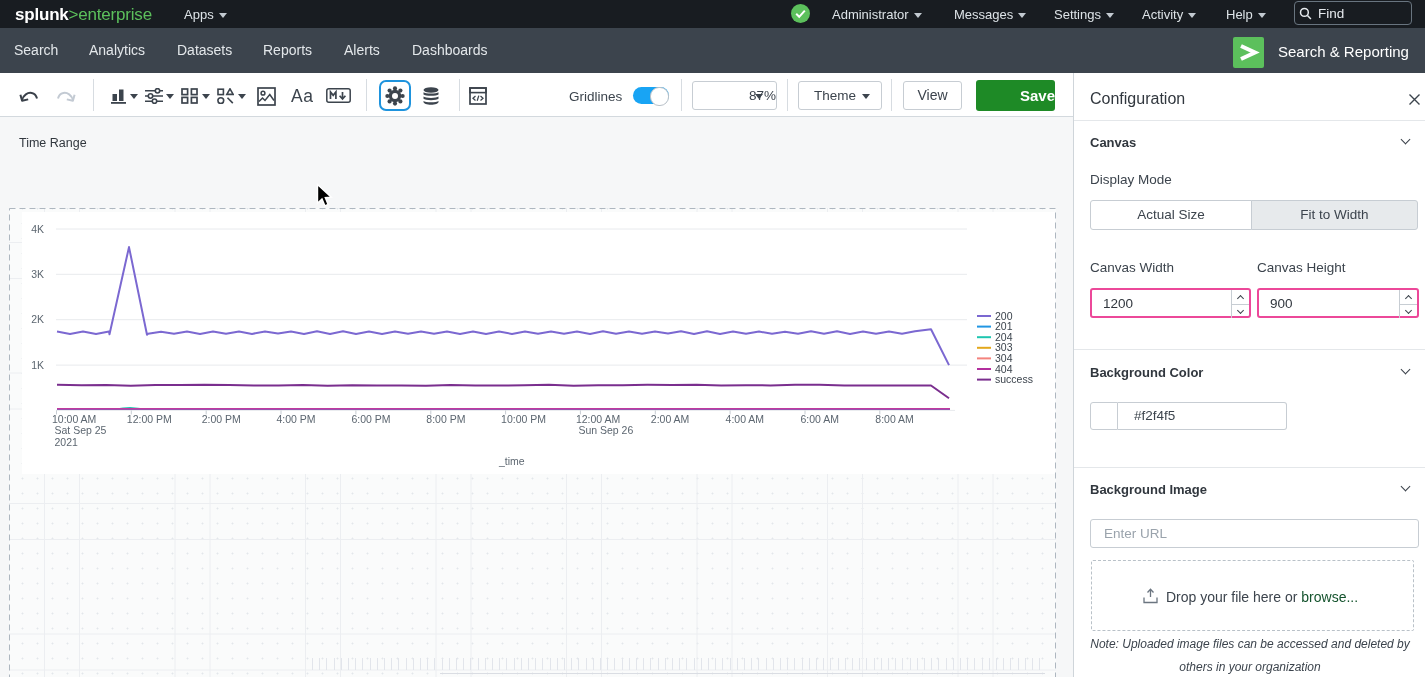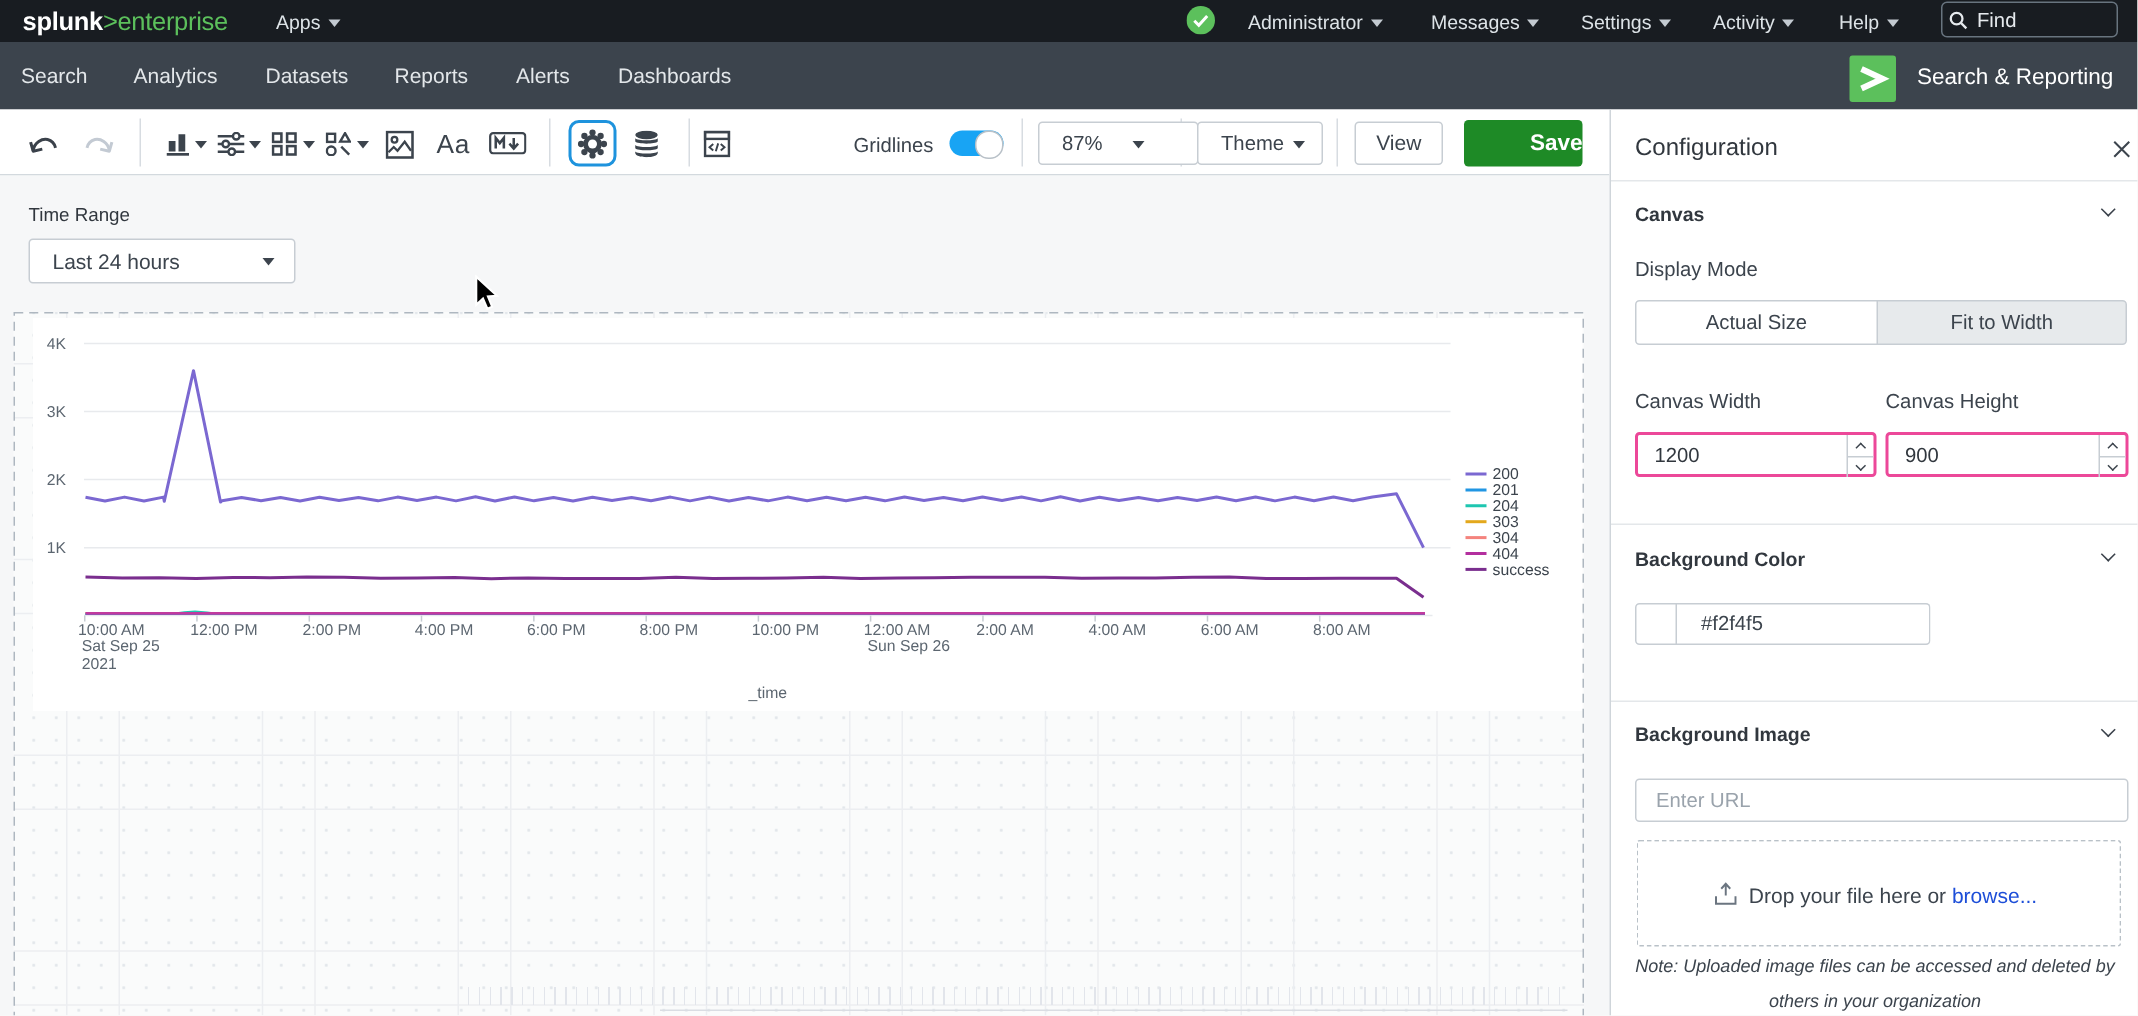--- a/index.html
+++ b/index.html
@@ -22,21 +22,21 @@
 
 #toolbar{position:absolute;left:0;top:73px;width:1073px;height:44px;background:#fff;border-bottom:1px solid #d3d9de}
 .vsep{position:absolute;top:6px;width:1px;height:32px;background:#d7dce1}
 .tcaret{position:absolute;width:0;height:0;border-left:4px solid transparent;border-right:4px solid transparent;border-top:5px solid #3c444d}
 .tbtn{position:absolute;border:1px solid #c7cdd3;border-radius:3px;background:#fff;font-size:13.5px;color:#3c444d;text-align:center}
 #gridlbl{position:absolute;left:569px;top:16px;font-size:13.5px;color:#3c444d}
 #toggle{position:absolute;left:633px;top:14px;width:36px;height:17px;background:#18a4f4;border-radius:9px}
 #toggle::after{content:"";position:absolute;right:0px;top:0px;width:17px;height:17px;background:#fff;border:1px solid #b9c1c8;border-radius:9px}
 #savebtn{position:absolute;left:976px;top:7px;width:79px;height:31px;background:#1e8a26;color:#fff;font-weight:700;font-size:15px;text-align:right;line-height:31px;border-radius:3px}
 #viewbtn{position:absolute;left:903px;top:8px;width:59px;height:29px;line-height:27px;font-size:14px}
-#zoombtn{position:absolute;left:692px;top:8px;width:107px;height:29px;line-height:27px;font-size:13.5px;text-align:left;padding-left:15px}
+#zoombtn{position:absolute;left:692px;top:8px;width:85px;height:29px;line-height:27px;font-size:13.5px;text-align:right;padding-left:15px}
 #themebtn{position:absolute;left:798px;top:8px;width:84px;height:29px;line-height:27px;font-size:13.5px;text-align:left;padding-left:15px}
 
 #content{position:absolute;left:0;top:117px;width:1073px;height:560px;background:#f6f7f8}
 #trlabel{position:absolute;left:19px;top:19px;font-size:12.5px;color:#31373e}
 #trbox{position:absolute;left:19px;top:42px;width:178px;height:30px;background:#fff;border:1px solid #c7cdd3;border-radius:3px;font-size:14px;color:#3c444d;line-height:28px;padding-left:15px}
 #canvas{position:absolute;left:9px;top:91px;width:1047px;height:469px;background:#fafbfb}
 #gridbg{position:absolute;left:0;top:0;width:100%;height:100%;
  background-image:radial-gradient(circle,#e3e7eb 0.8px,transparent 1.2px);
  background-position:6px 8px;background-size:15px 15px}
 #chartpanel{position:absolute;left:13px;top:4px;width:1033px;height:262px;background:#fff}
@@ -179,21 +179,20 @@
   <div id="gridlbl">Gridlines</div>
   <div id="toggle"></div>
   <div class="tbtn" id="zoombtn">87%<span class="tcaret" style="left:62px;top:12px"></span></div>
   <div class="tbtn" id="themebtn">Theme<span class="tcaret" style="left:63px;top:12px"></span></div>
   <div class="tbtn" id="viewbtn">View</div>
   <div id="savebtn">Save</div>
 </div>
 
 <div id="content">
   <div id="trlabel">Time Range</div>
-  <div id="trbox">Last 24 hours<span class="tcaret" style="left:155px;top:12px"></span></div>
   <div id="canvas">
     <div id="gridbg"></div>
     <svg class="abs" style="left:0;top:0" width="1047" height="469">
         <line x1="35.5" y1="0" x2="35.5" y2="469" stroke="#eceef1" stroke-width="1"></line>
         <line x1="70.5" y1="0" x2="70.5" y2="469" stroke="#eceef1" stroke-width="1"></line>
         <line x1="166.0" y1="0" x2="166.0" y2="469" stroke="#eceef1" stroke-width="1"></line>
         <line x1="201.0" y1="0" x2="201.0" y2="469" stroke="#eceef1" stroke-width="1"></line>
         <line x1="296.5" y1="0" x2="296.5" y2="469" stroke="#eceef1" stroke-width="1"></line>
         <line x1="331.5" y1="0" x2="331.5" y2="469" stroke="#eceef1" stroke-width="1"></line>
         <line x1="427.0" y1="0" x2="427.0" y2="469" stroke="#eceef1" stroke-width="1"></line>
@@ -324,19 +323,19 @@
   <div class="abs" style="left:16px;top:329px;width:28px;height:28px;border:1px solid #c7cdd3;border-radius:3px 0 0 3px;background:#fff"></div>
   <div class="abs" style="left:44px;top:329px;width:169px;height:28px;border:1px solid #c7cdd3;border-left:none;border-radius:0 3px 3px 0;background:#fff;font-size:13.5px;line-height:26px;padding-left:16px">#f2f4f5</div>
   <div class="div" style="top:394px"></div>
   <div class="hdr" style="top:409px">Background Image</div>
   <div class="chevron" style="left:328px;top:410px;transform:rotate(-45deg)"></div>
   <div class="abs" style="left:16px;top:446px;width:329px;height:29px;border:1px solid #c7cdd3;border-radius:3px;background:#fff;font-size:13.5px;line-height:27px;padding-left:13px;color:#9aa3ac">Enter URL</div>
   <div class="abs" style="left:17px;top:487px;width:323px;height:71px;border:1px dashed #b9c1c8;border-radius:2px"></div>
   <svg class="abs" style="left:1074px;top:581px" width="0" height="0"></svg>
   <div class="abs" style="left:0;top:515px;width:352px;text-align:center;font-size:14px"><svg style="vertical-align:-3px;margin-right:7px" width="17" height="17" viewBox="0 0 17 17">
         <path d="M8.5 1.5 L8.5 9 M5.5 4.5 L8.5 1.2 L11.5 4.5 M2 9.5 L2 14.5 L15 14.5 L15 9.5" stroke="#6b7580" stroke-width="1.3" fill="none"></path>
-      </svg>Drop your file here or <span style="color:#1d4ed8">browse...</span></div>
+      </svg>Drop your file here or <span style="color:#14532d">browse...</span></div>
   <div class="abs" style="left:0;top:560px;width:352px;text-align:center;font-style:italic;font-size:12px;line-height:23px">Note: Uploaded image files can be accessed and deleted by<br>others in your organization</div>
 </div>
 
 <svg class="abs" style="left:316px;top:183px" width="17" height="26" viewBox="0 0 17 26">
     <path d="M1.5 1.5 L1.5 20.2 L6 16 L8.9 22.8 L12.1 21.4 L9.3 14.7 L15.3 14.2 Z" fill="#000" stroke="#fff" stroke-width="1.4"></path>
   </svg>
 
 </body></html>

